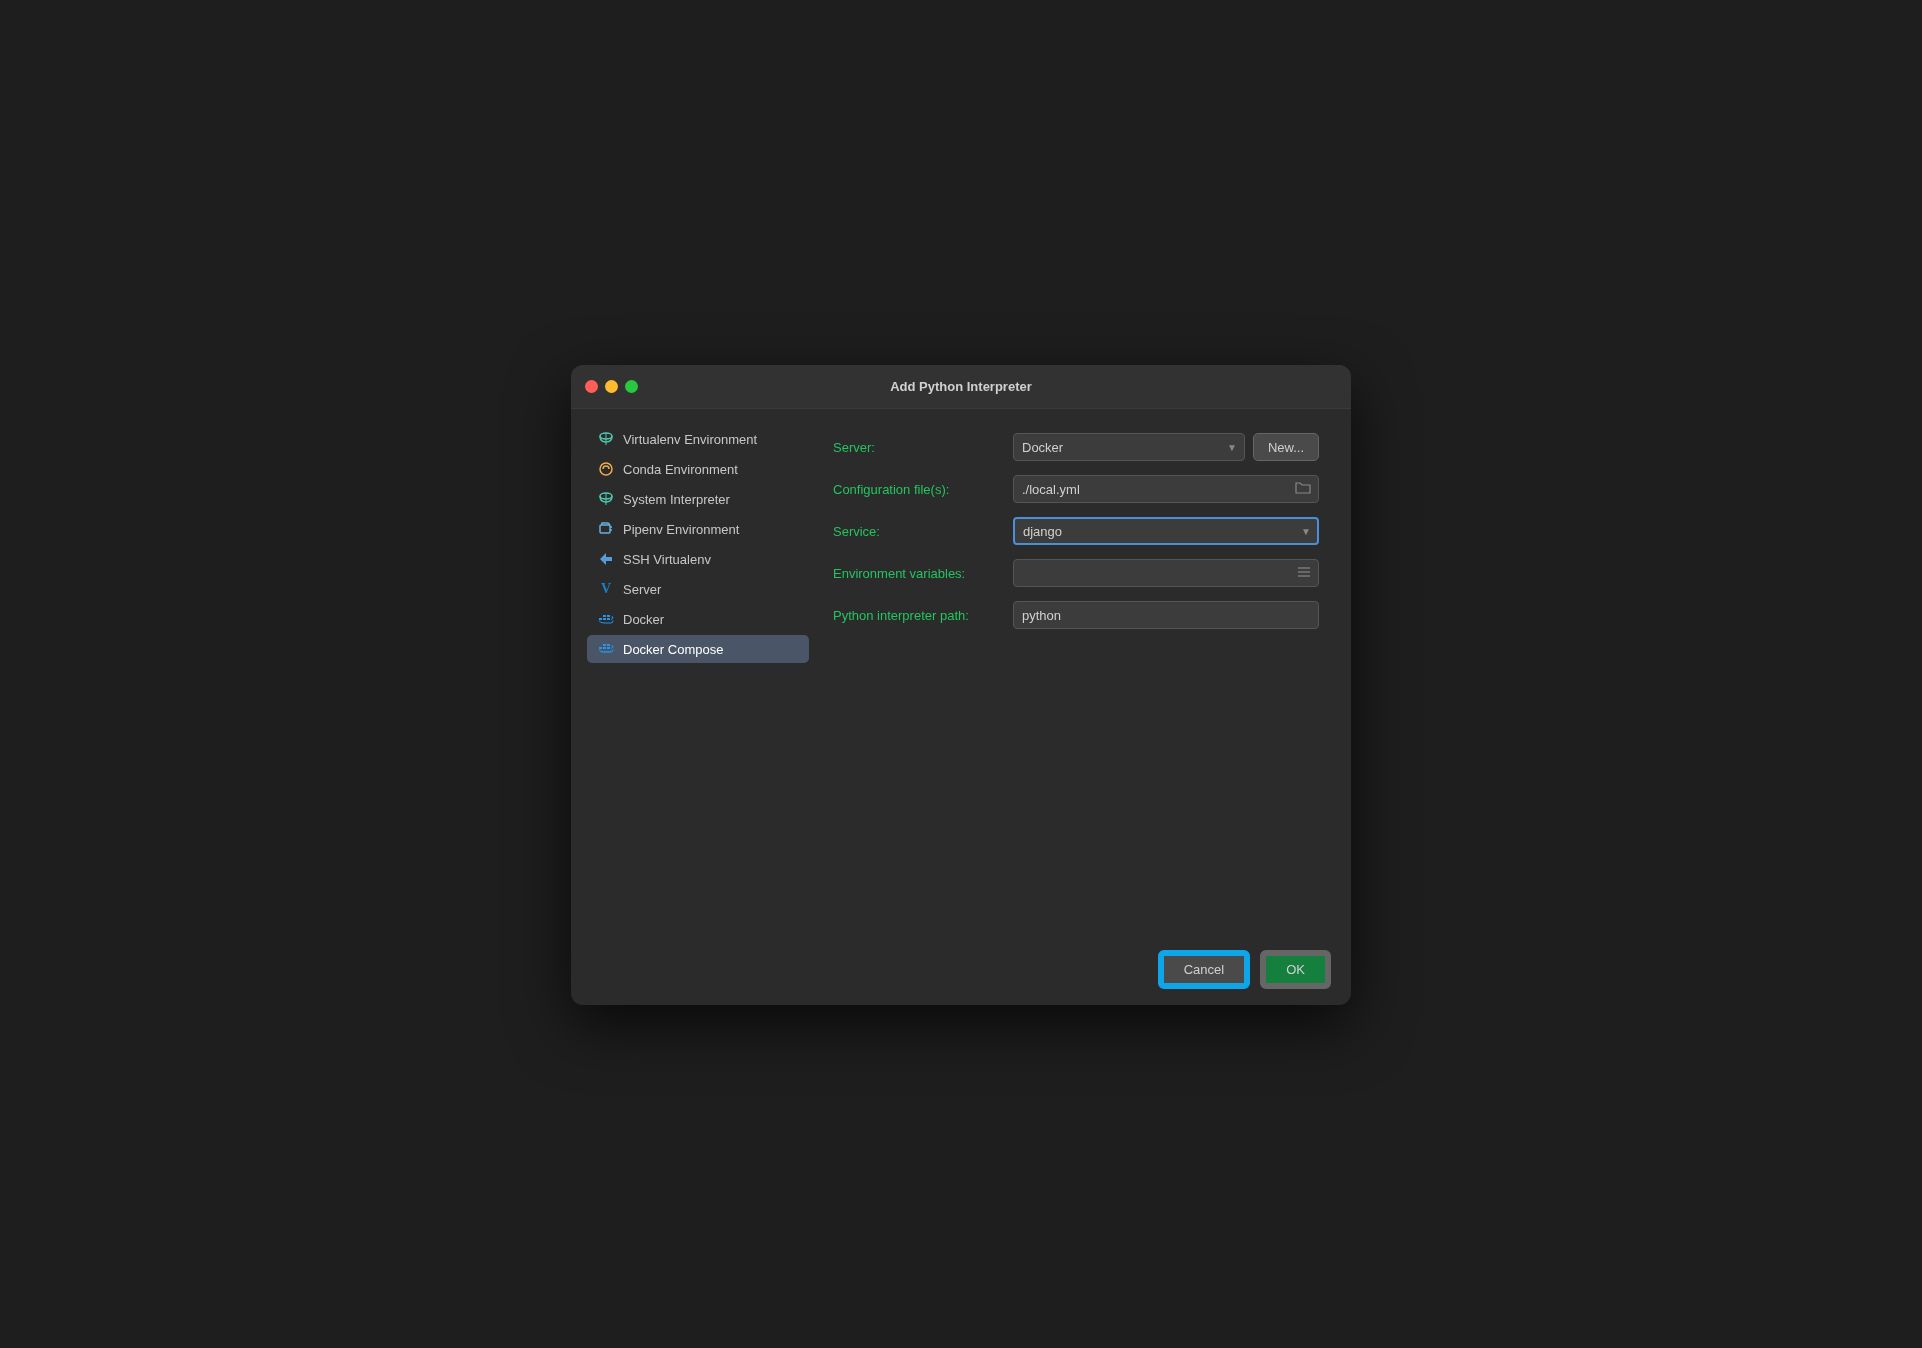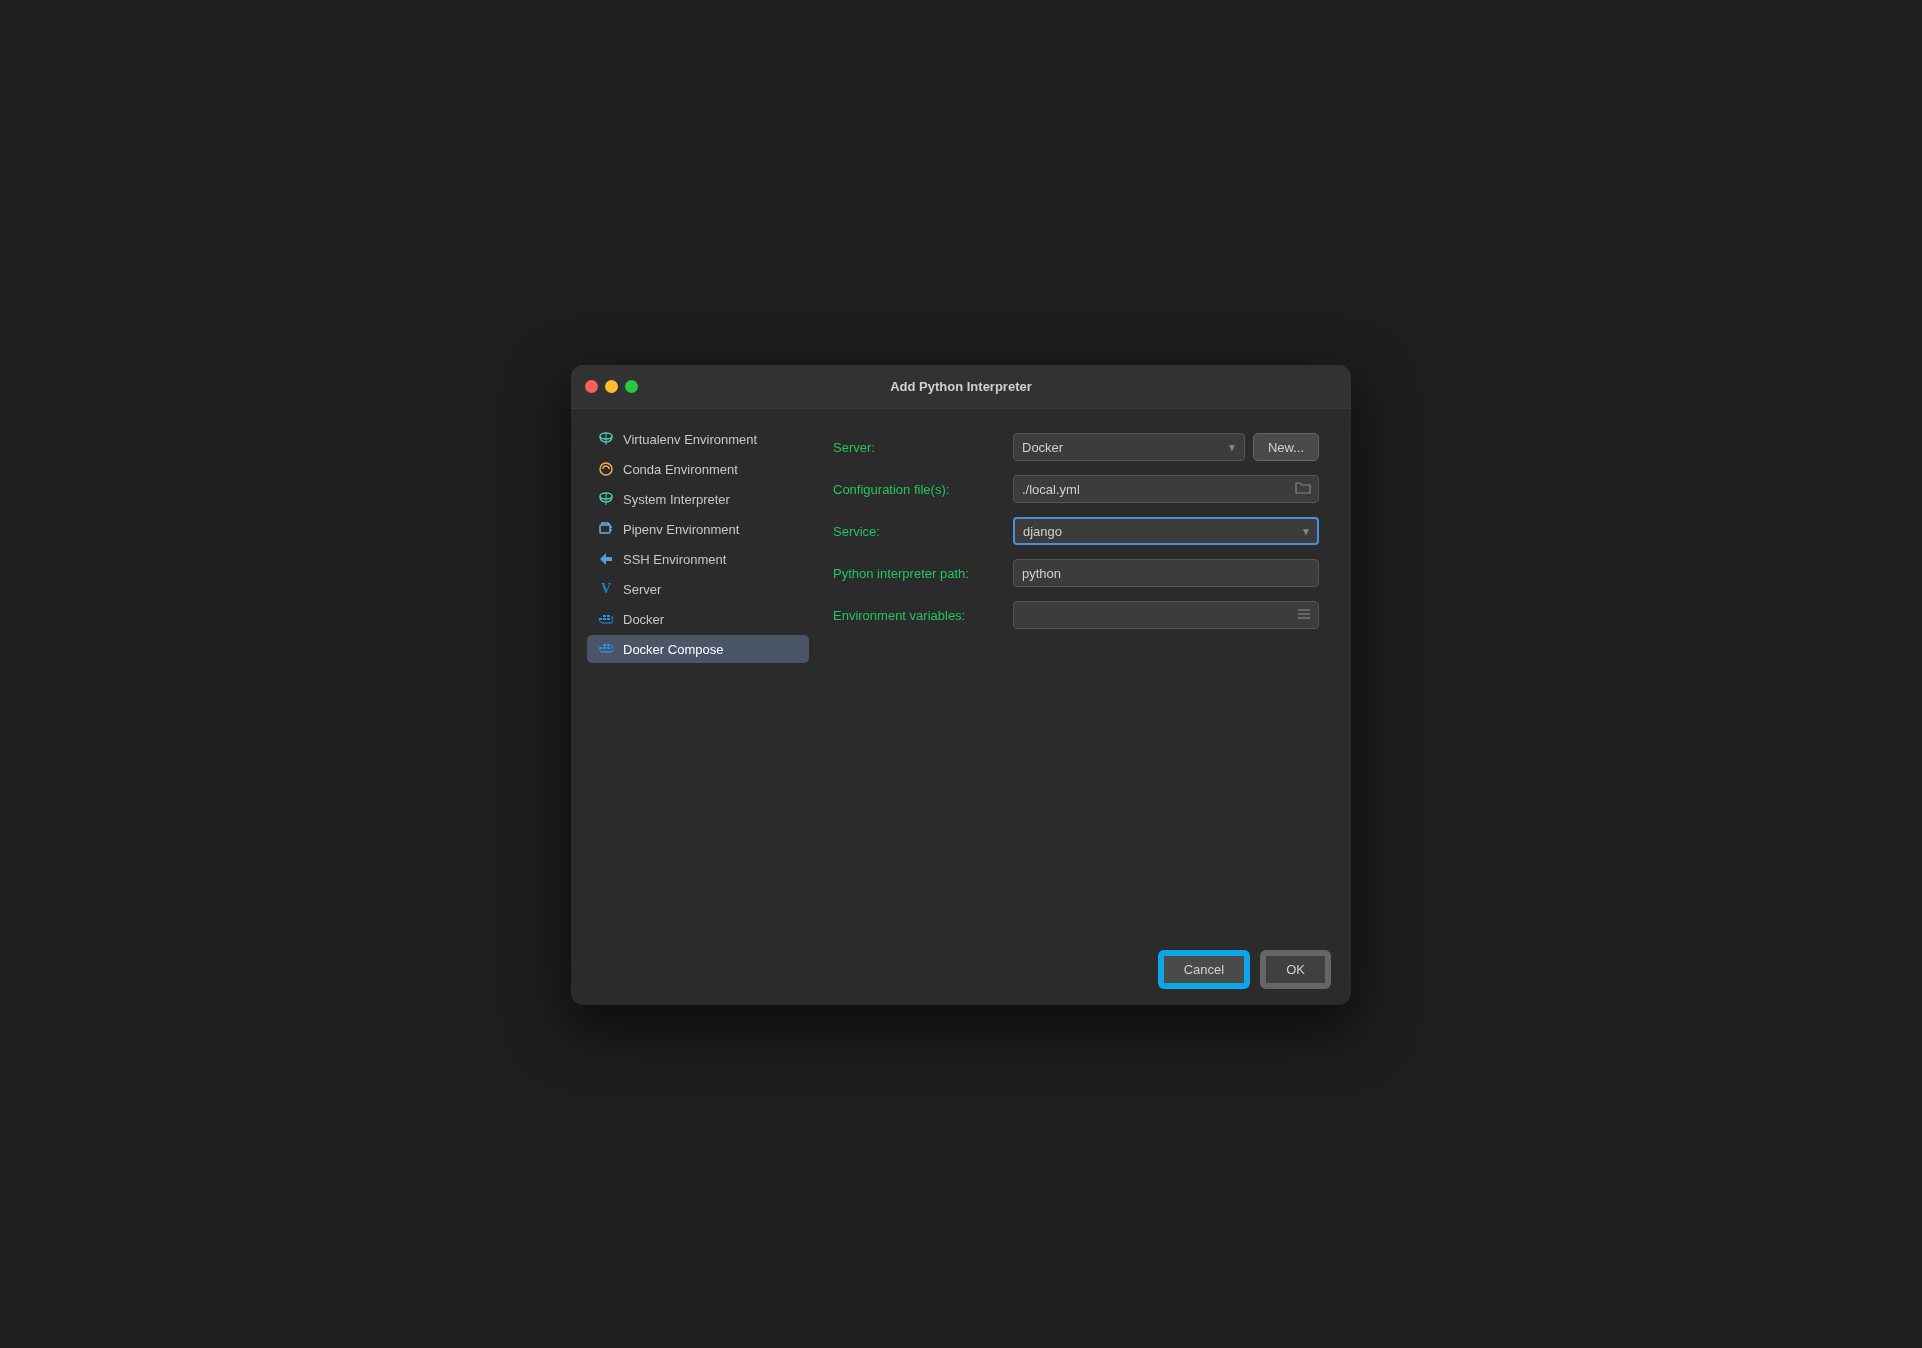--- a/index.html
+++ b/index.html
@@ -284,21 +284,21 @@
       border: 6px solid #0ea5e9;
       border-radius: 6px;
       color: #d0d0d0;
       font-size: 13px;
       padding: 6px 20px;
       cursor: pointer;
       min-width: 70px;
     }
 
     .footer-btn.primary {
-      background: #404040;
+      background: #15803d;
       border-color: #666;
     }
 
     
     .icon-virtualenv { color: #4ec9b0; }
     .icon-system { color: #4ec9b0; }
   </style>
 </head>
 <body>
 
@@ -360,21 +360,21 @@
         </span>
         <span>Pipenv Environment</span>
       </div>
 
       <div class="sidebar-item">
         <span class="sidebar-item-icon">
           <svg width="16" height="16" viewBox="0 0 16 16">
             <polygon points="2,8 8,2 8,6 14,6 14,10 8,10 8,14" fill="#569cd6"></polygon>
           </svg>
         </span>
-        <span>SSH Environment</span>
+        <span>SSH Virtualenv</span>
       </div>
 
       <div class="sidebar-item">
         <span class="sidebar-item-icon" style="color:#1a82c8; font-weight:bold; font-size:14px; font-family:serif;">V</span>
         <span>Server</span>
       </div>
 
       <div class="sidebar-item">
         <span class="sidebar-item-icon">
           <svg width="16" height="16" viewBox="0 0 16 16">
@@ -440,46 +440,46 @@
 
       <div class="form-row">
         <label class="form-label">Service:</label>
         <div class="form-control">
           <div class="service-select-wrapper">
             <select class="service-select">
               <option>django</option>
             </select>
             <span class="select-arrow" style="right:8px; position:absolute; top:50%; transform:translateY(-50%); color:#888; font-size:10px; pointer-events:none;">▼</span>
           </div>
-        </div>
-      </div>
-
-      <div class="form-row">
-        <label class="form-label">Python interpreter path:</label>
-        <div class="form-control">
-          <input type="text" class="text-input" value="python" style="flex: 1 1 0%;">
         </div>
       </div>
 
       <div class="form-row">
         <label class="form-label">Environment variables:</label>
         <div class="form-control">
           <div class="env-wrapper">
             <input type="text" class="env-input text-input" value="" style="">
             <span class="env-icon">
               <svg width="14" height="12" viewBox="0 0 14 12">
                 <line x1="1" y1="2" x2="13" y2="2" stroke="#888" stroke-width="1.2"></line>
                 <line x1="1" y1="6" x2="13" y2="6" stroke="#888" stroke-width="1.2"></line>
                 <line x1="1" y1="10" x2="13" y2="10" stroke="#888" stroke-width="1.2"></line>
               </svg>
             </span>
           </div>
         </div>
       </div>
 
+      <div class="form-row">
+        <label class="form-label">Python interpreter path:</label>
+        <div class="form-control">
+          <input type="text" class="text-input" value="python" style="flex: 1 1 0%;">
+        </div>
+      </div>
+
     </div>
   </div>
 
   <div class="dialog-footer">
     <button class="footer-btn">Cancel</button>
     <button class="footer-btn primary">OK</button>
   </div>
 </div>
 
 </body></html>

